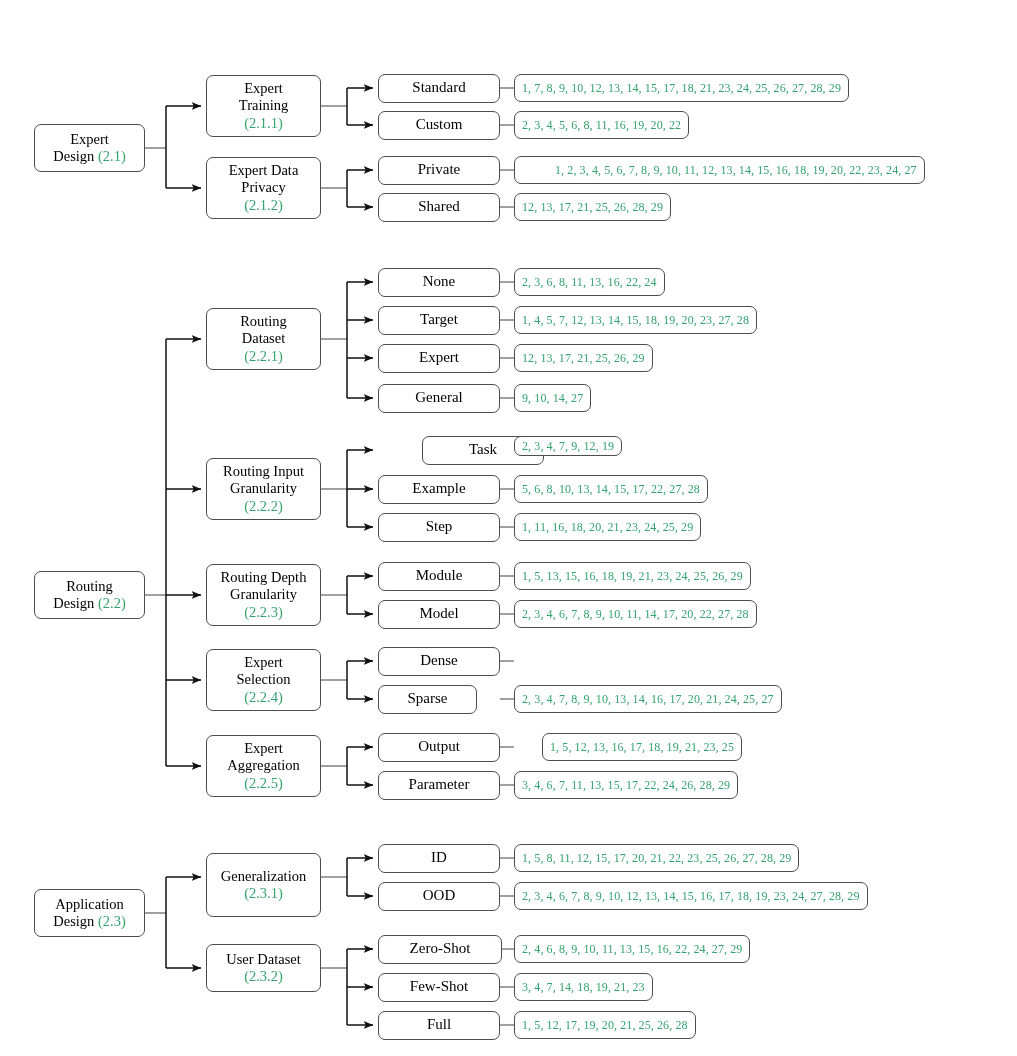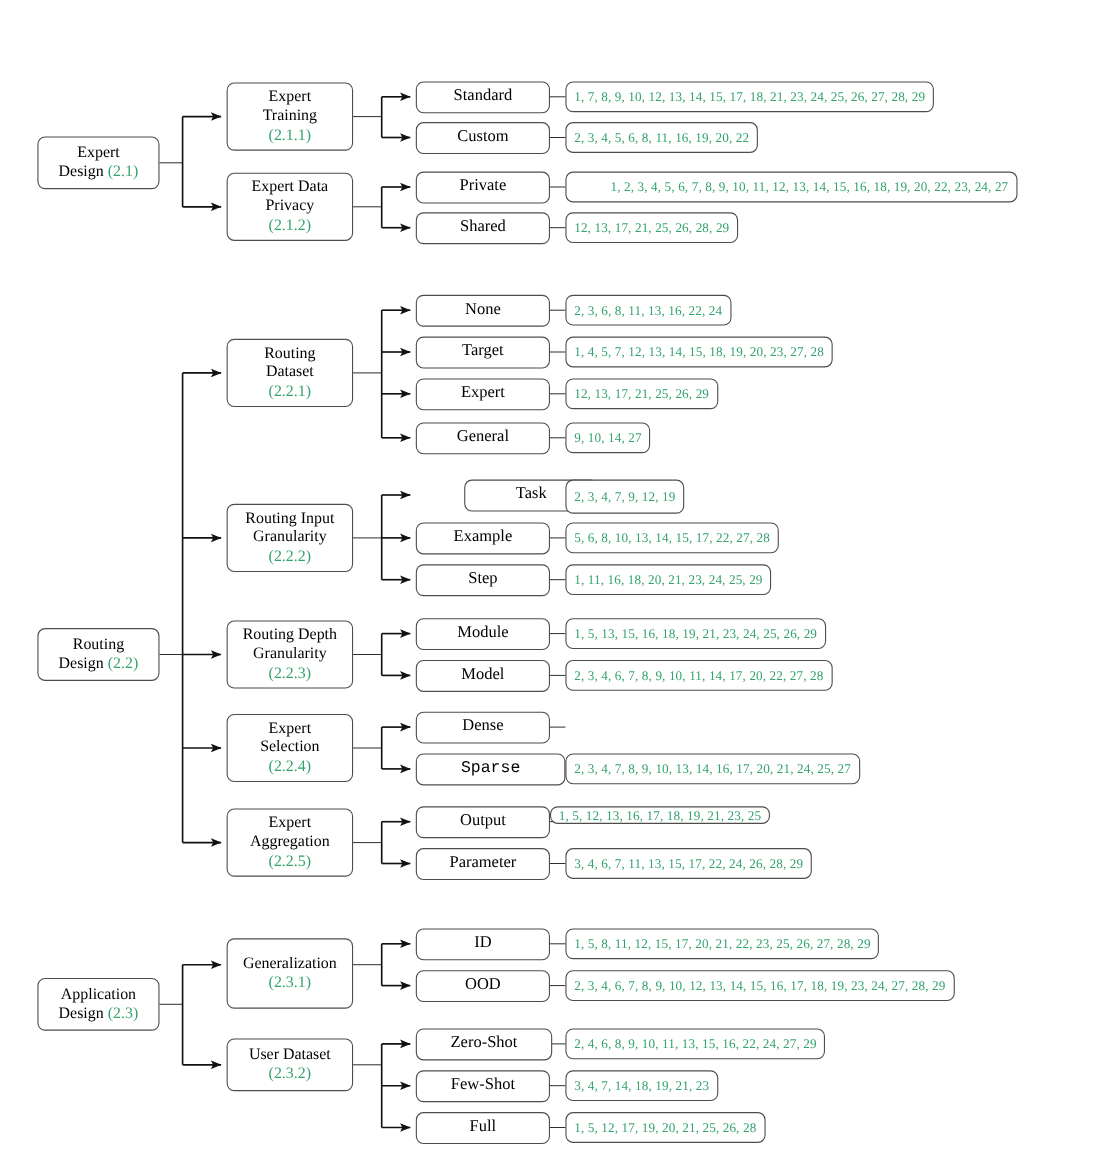--- a/index.html
+++ b/index.html
@@ -212,21 +212,21 @@
       <span class="cites">9, 10, 14, 27</span>
     </div>
     <div class="node l2" style="left: 206px; top: 458px; width: 115px; height: 62px;">
       <span class="ln">Routing Input</span>
       <span class="ln">Granularity</span>
       <span class="ln sec">(2.2.2)</span>
     </div>
     <div class="node l3" style="left: 378px; top: 435.5px; width: 122px; height: 29px; margin-left: 44px;">
       <span class="ln">Task</span>
     </div>
-    <div class="node cite" style="left: 514px; top: 436px; height: 31px;">
+    <div class="node cite" style="left: 514px; top: 436px; height: 20px;">
       <span class="cites">2, 3, 4, 7, 9, 12, 19</span>
     </div>
     <div class="node l3" style="left: 378px; top: 474.5px; width: 122px; height: 29px;">
       <span class="ln">Example</span>
     </div>
     <div class="node cite" style="left: 514px; top: 475px; height: 28px;">
       <span class="cites">5, 6, 8, 10, 13, 14, 15, 17, 22, 27, 28</span>
     </div>
     <div class="node l3" style="left: 378px; top: 512.5px; width: 122px; height: 29px;">
       <span class="ln">Step</span>
@@ -252,35 +252,35 @@
       <span class="cites">2, 3, 4, 6, 7, 8, 9, 10, 11, 14, 17, 20, 22, 27, 28</span>
     </div>
     <div class="node l2" style="left: 206px; top: 649px; width: 115px; height: 62px;">
       <span class="ln">Expert</span>
       <span class="ln">Selection</span>
       <span class="ln sec">(2.2.4)</span>
     </div>
     <div class="node l3" style="left: 378px; top: 646.5px; width: 122px; height: 29px;">
       <span class="ln">Dense</span>
     </div>
-    <div class="node l3" style="left: 378px; top: 684.5px; width: 136px; height: 29px; font-family: Liberation Mono, monospace;">
+    <div class="node l3" style="left: 378px; top: 684.5px; width: 99px; height: 29px;">
       <span class="ln">Sparse</span>
     </div>
     <div class="node cite" style="left: 514px; top: 685px; height: 28px;">
       <span class="cites">2, 3, 4, 7, 8, 9, 10, 13, 14, 16, 17, 20, 21, 24, 25, 27</span>
     </div>
     <div class="node l2" style="left: 206px; top: 735px; width: 115px; height: 62px;">
       <span class="ln">Expert</span>
       <span class="ln">Aggregation</span>
       <span class="ln sec">(2.2.5)</span>
     </div>
     <div class="node l3" style="left: 378px; top: 732.5px; width: 122px; height: 29px;">
       <span class="ln">Output</span>
     </div>
-    <div class="node cite" style="left: 500px; top: 733px; height: 16px;">
+    <div class="node cite" style="left: 542px; top: 733px; height: 28px;">
       <span class="cites">1, 5, 12, 13, 16, 17, 18, 19, 21, 23, 25</span>
     </div>
     <div class="node l3" style="left: 378px; top: 770.5px; width: 122px; height: 29px;">
       <span class="ln">Parameter</span>
     </div>
     <div class="node cite" style="left: 514px; top: 771px; height: 28px;">
       <span class="cites">3, 4, 6, 7, 11, 13, 15, 17, 22, 24, 26, 28, 29</span>
     </div>
     <div class="node l1" style="left: 34px; top: 889px; width: 111px; height: 48px;">
       <span class="ln">Application</span>

